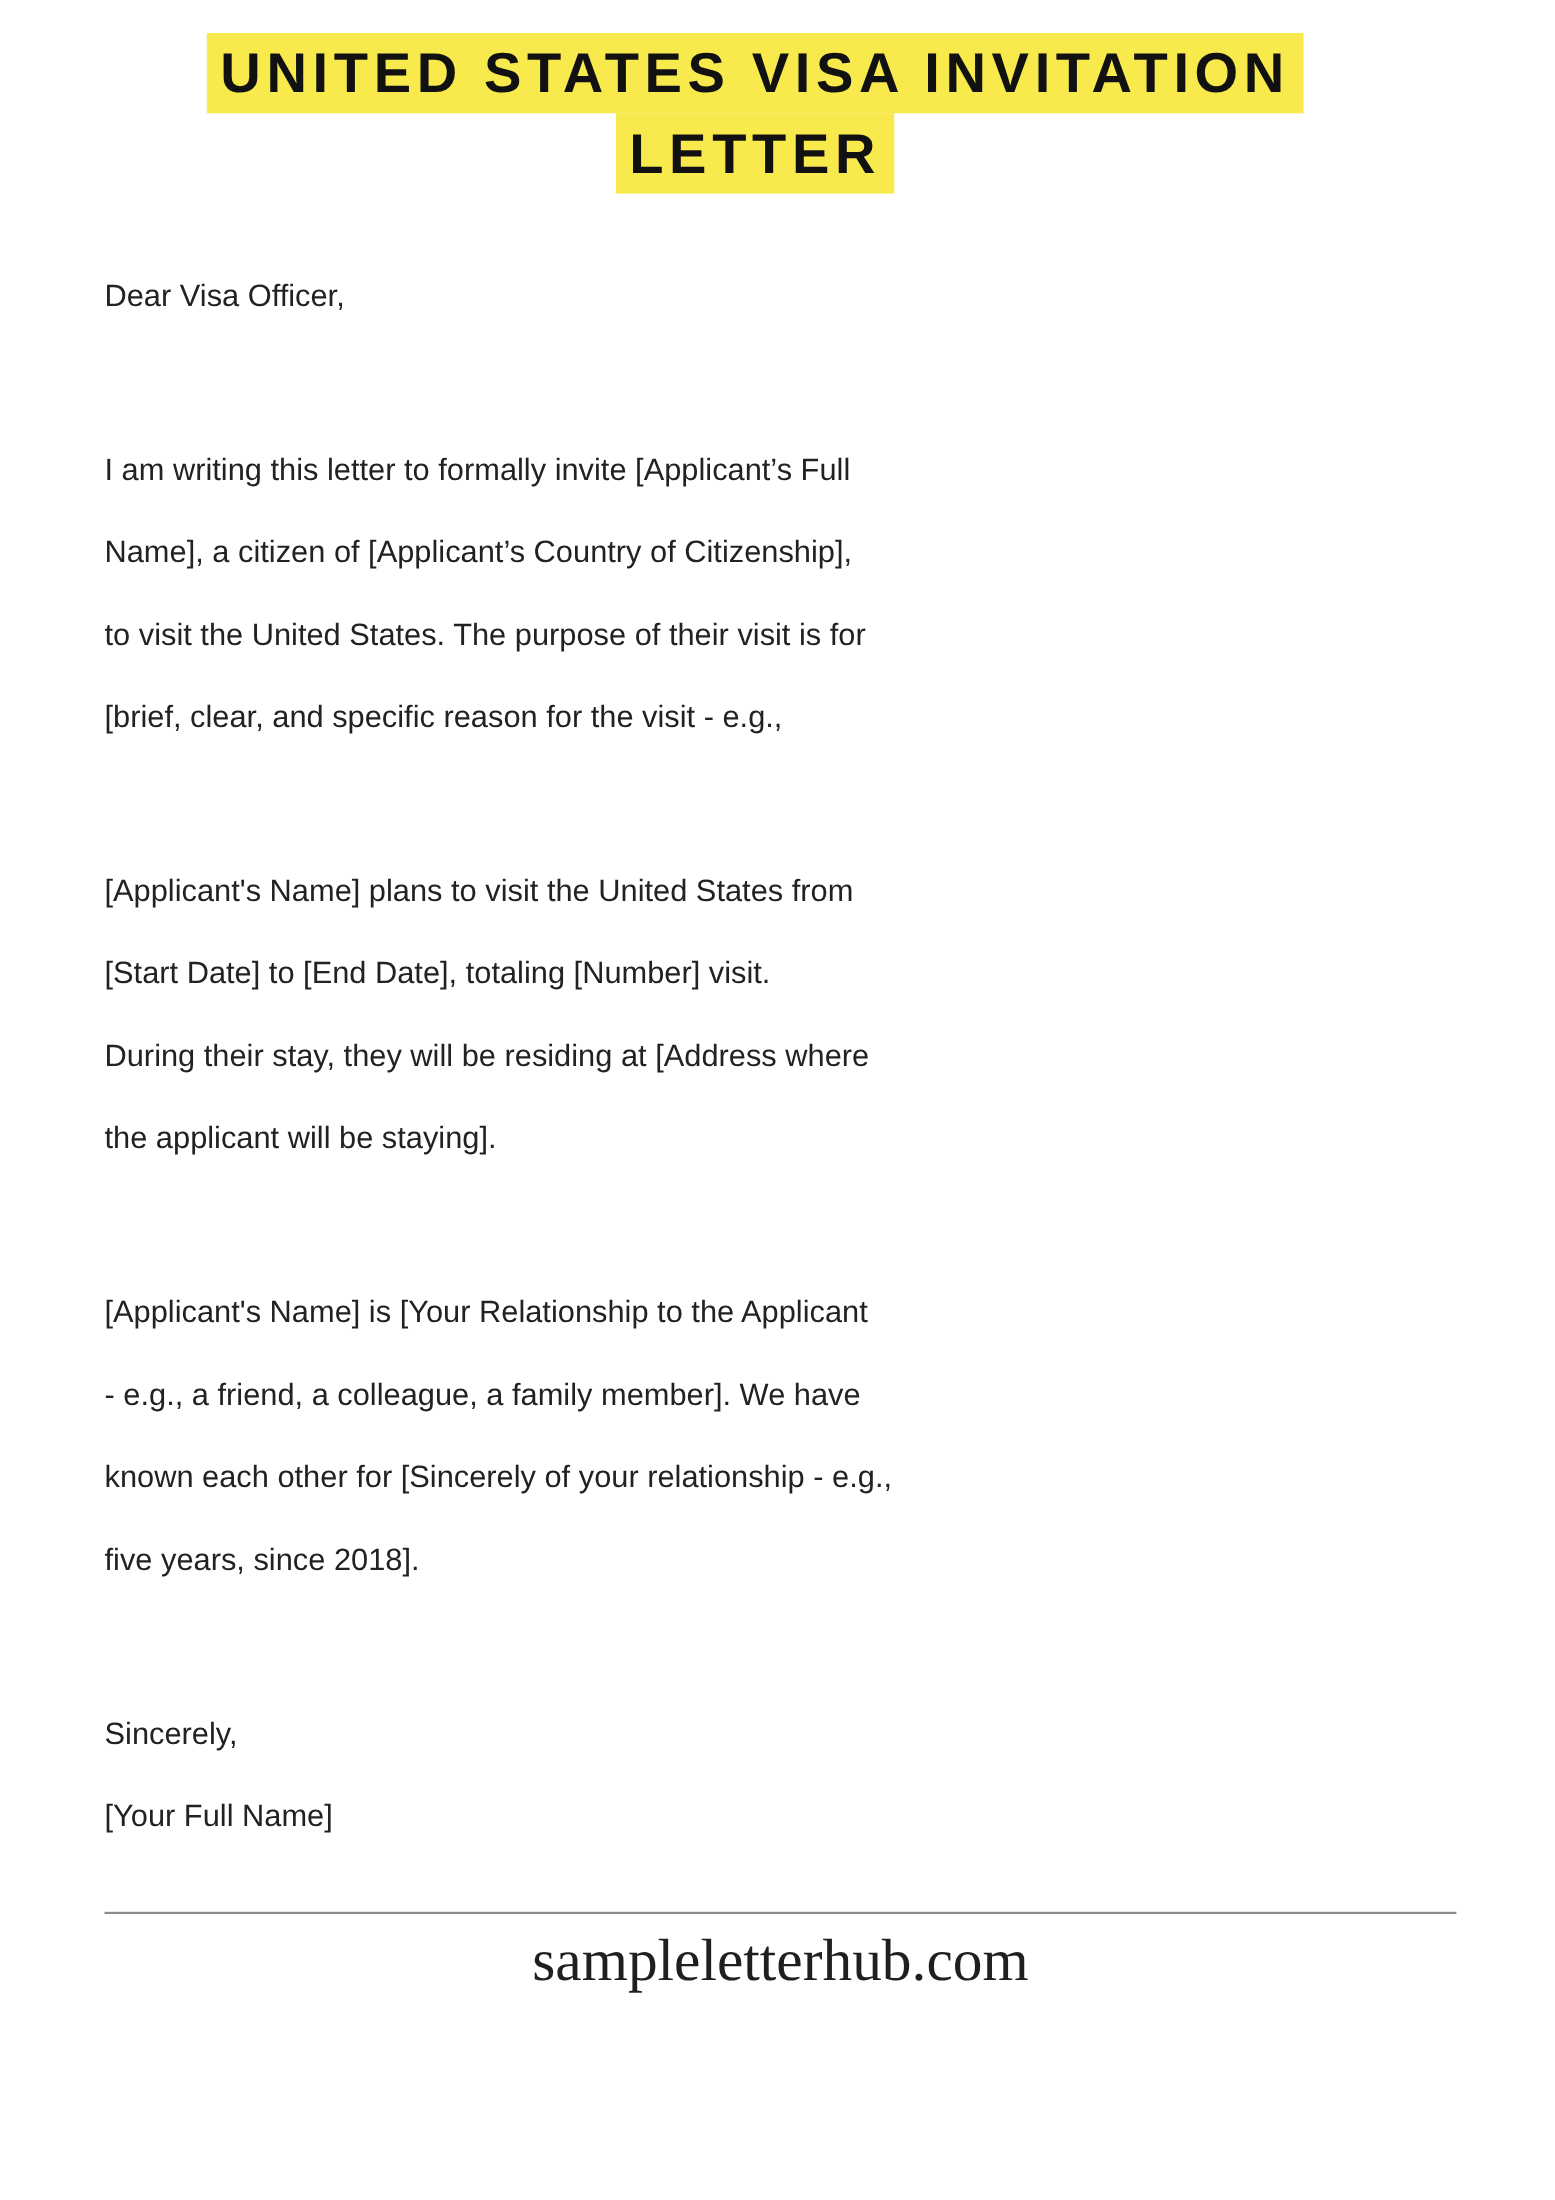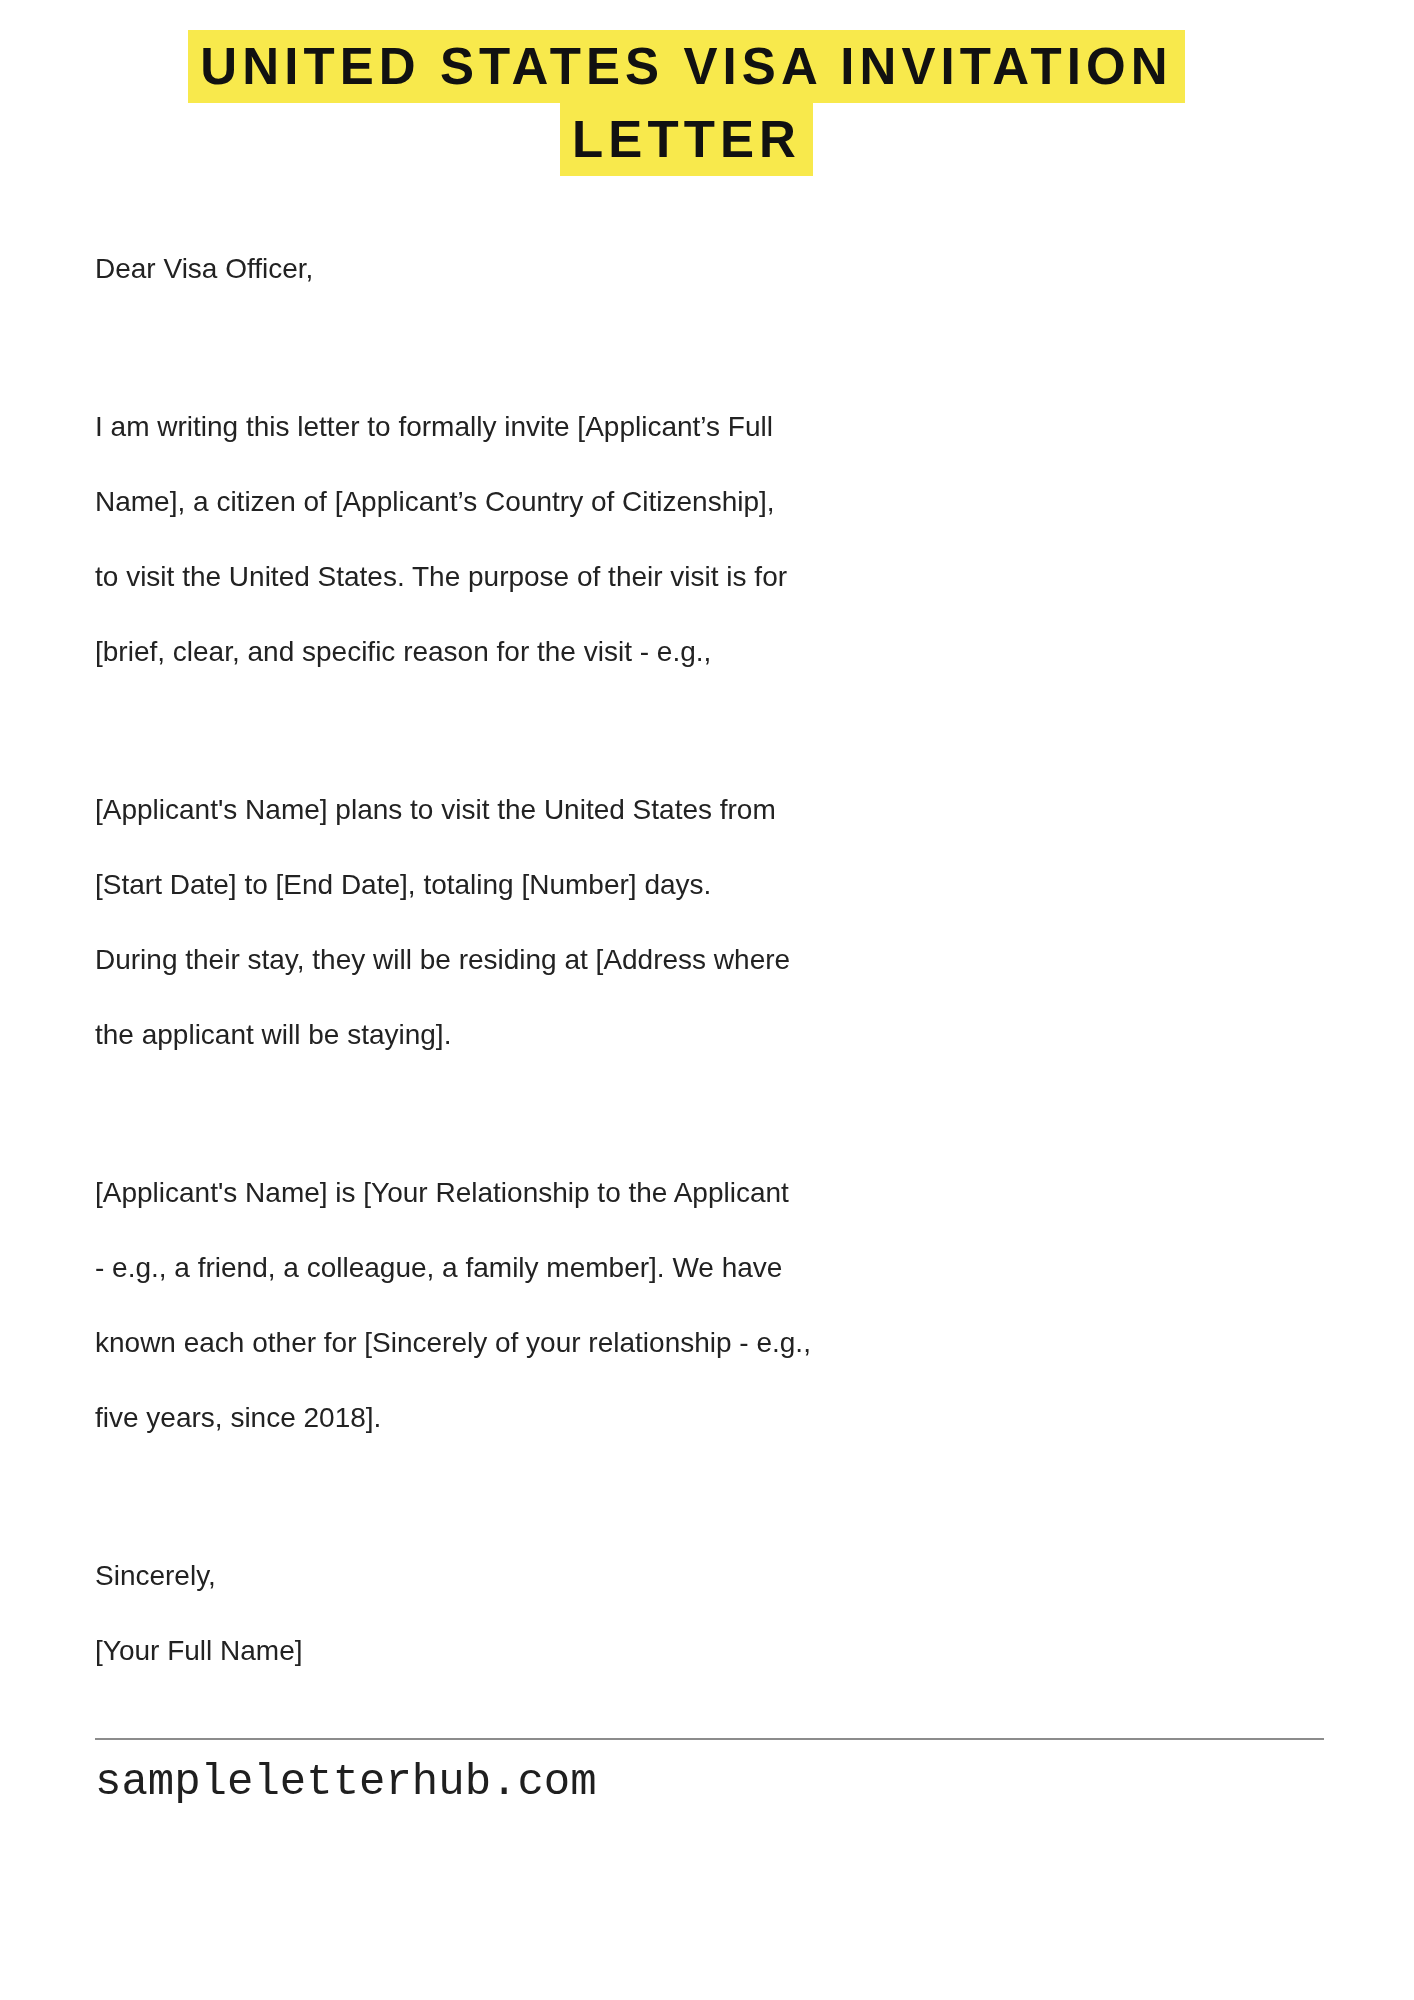--- a/index.html
+++ b/index.html
@@ -52,23 +52,23 @@
   .para {
     margin-top: 83px;
   }
   .divider {
     margin-top: 50px;
     border-top: 2px solid #8c8c8c;
     height: 0;
   }
   .footer {
     margin-top: 18px;
-    text-align: left;
-    font-family: Liberation Mono, monospace;
-    font-size: 44px;
+    text-align: center;
+    font-family: Liberation Serif, serif;
+    font-size: 54px;
     line-height: 48px;
     color: #1f1f1f;
   }
 </style>
 </head>
 <body>
 
 <div class="page">
   <div class="content">
 
@@ -85,21 +85,21 @@
 
     <div class="para">
       <div class="line">I am writing this letter to formally invite [Applicant’s Full</div>
       <div class="line">Name], a citizen of [Applicant’s Country of Citizenship],</div>
       <div class="line">to visit the United States. The purpose of their visit is for</div>
       <div class="line">[brief, clear, and specific reason for the visit - e.g.,</div>
     </div>
 
     <div class="para">
       <div class="line">[Applicant's Name] plans to visit the United States from</div>
-      <div class="line">[Start Date] to [End Date], totaling [Number] days.</div>
+      <div class="line">[Start Date] to [End Date], totaling [Number] visit.</div>
       <div class="line">During their stay, they will be residing at [Address where</div>
       <div class="line">the applicant will be staying].</div>
     </div>
 
     <div class="para">
       <div class="line">[Applicant's Name] is [Your Relationship to the Applicant</div>
       <div class="line">- e.g., a friend, a colleague, a family member]. We have</div>
       <div class="line">known each other for [Sincerely of your relationship - e.g.,</div>
       <div class="line">five years, since 2018].</div>
     </div>

